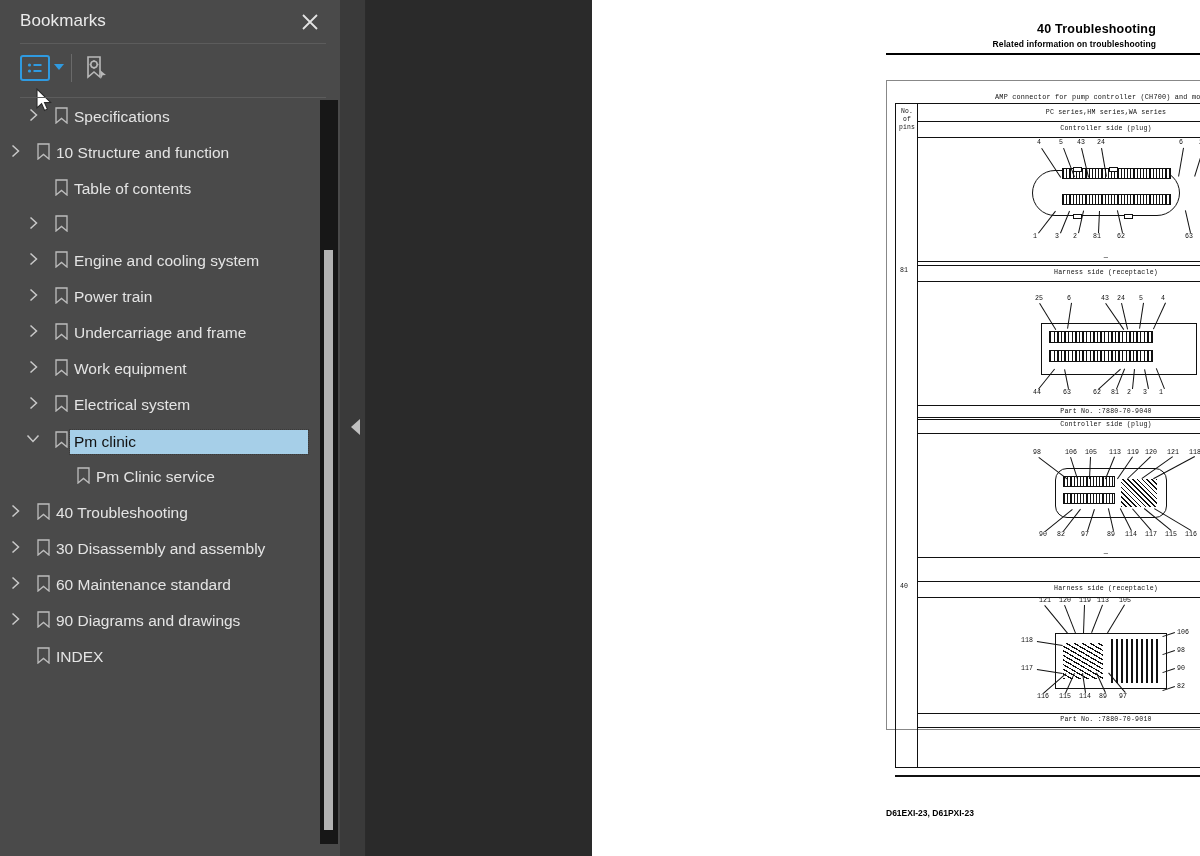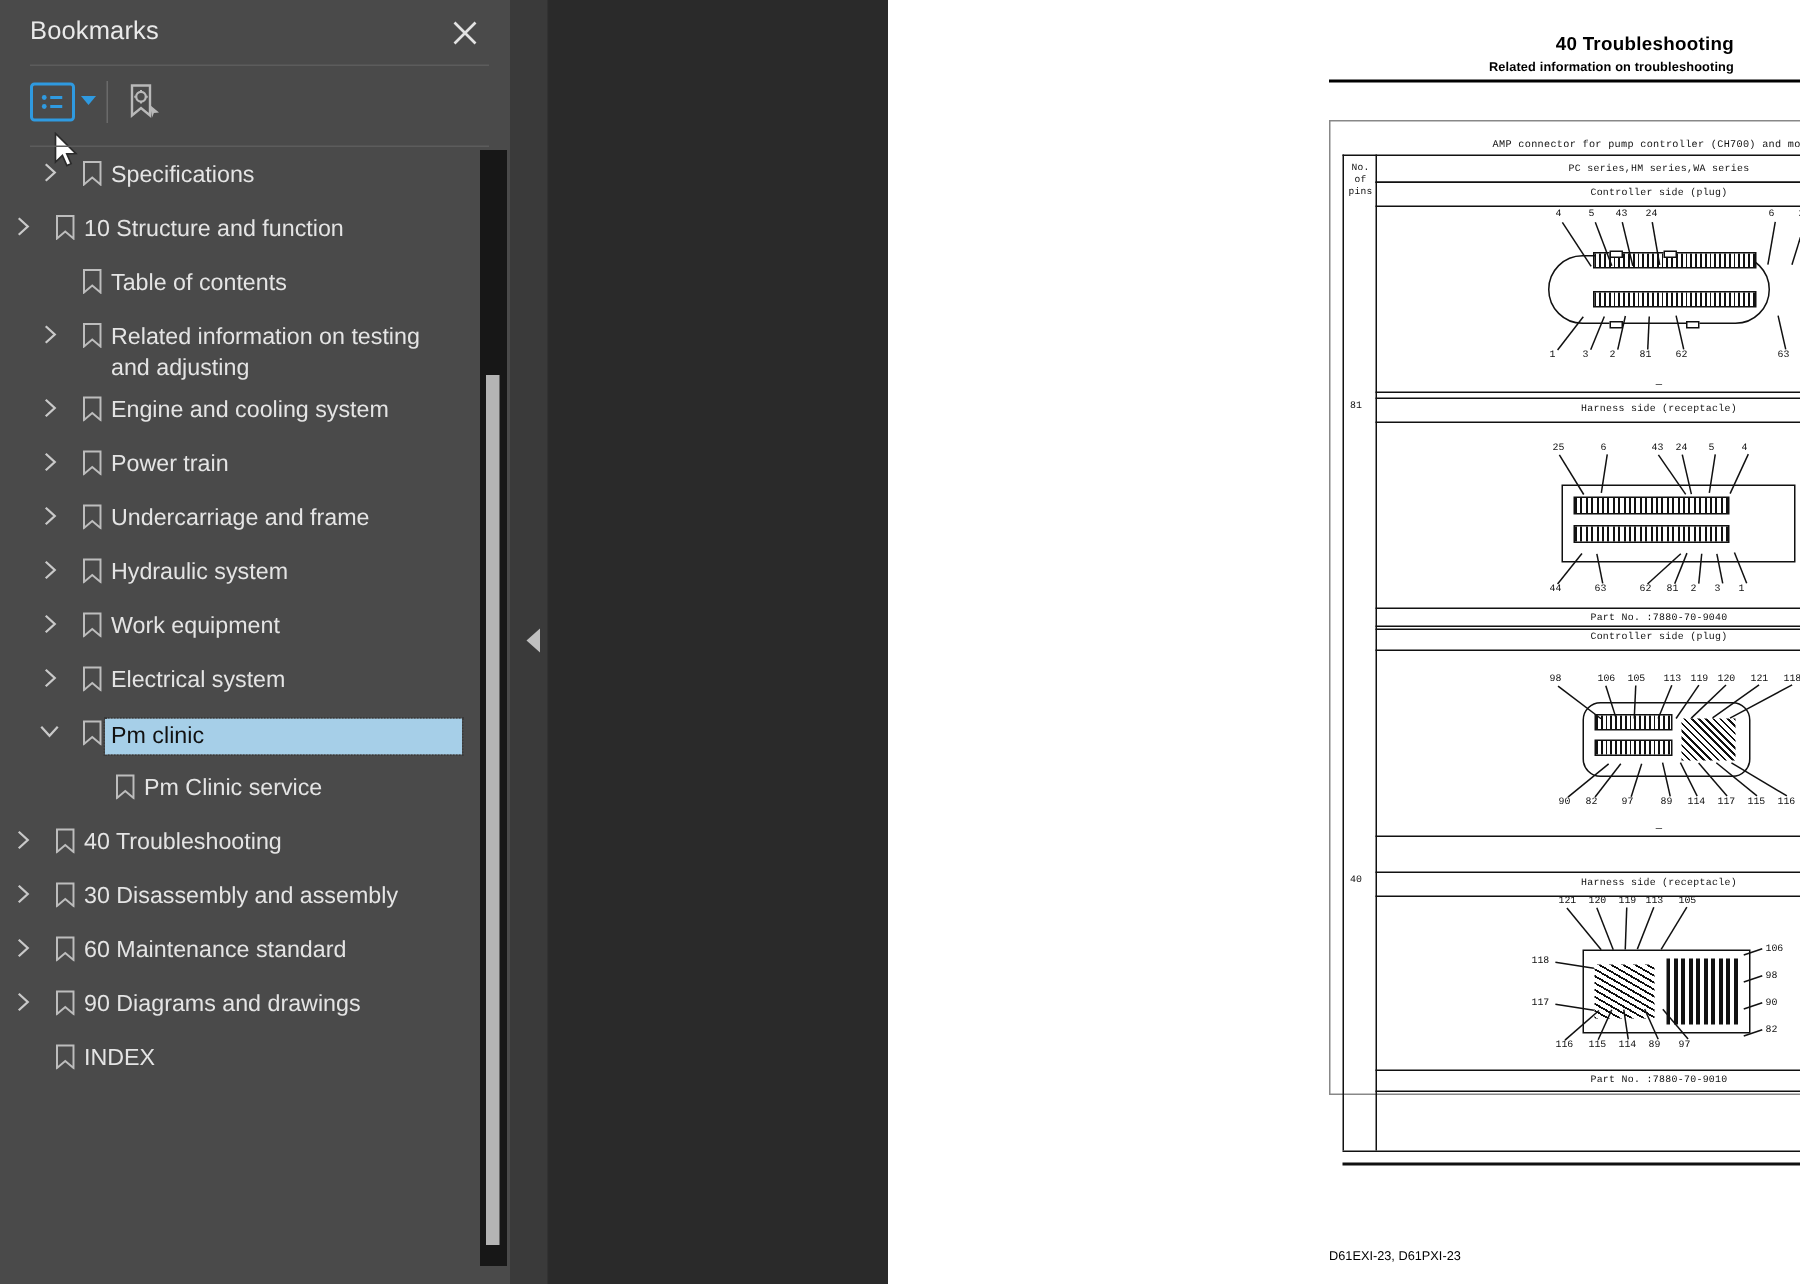--- a/index.html
+++ b/index.html
@@ -192,22 +192,22 @@
   }
   .conn-blk {
     position: absolute;
     background: #111;
   }
   .leader { position: absolute; background: #111; transform-origin: 0 0; height: .8px; }
   .tab { position: absolute; border: 1.2px solid #111; background: #fff; }
 
   
   #doc-footer-left {
-    position: absolute; left: 294px; top: 832px;
-    font-size: 8.5px; font-weight: normal; color: #000;
+    position: absolute; left: 294px; top: 808px;
+    font-size: 8.5px; font-weight: bold; color: #000;
   }
 </style>
 </head>
 <body>
 
 <div id="app">
 
   <div id="bookmarks-panel">
 
     <div id="panel-header">
@@ -287,21 +287,20 @@
           <span class="tw">
             <svg width="13" height="14" viewBox="0 0 13 14">
               <path d="M3.5 1.5 L9.5 7 L3.5 12.5" fill="none" stroke="#c9c9c9" stroke-width="1.5"></path>
             </svg>
           </span>
           <span class="bk">
             <svg width="13" height="17" viewBox="0 0 13 17">
               <path d="M1 1 h11 v15 l-5.5 -4.6 l-5.5 4.6 z" fill="none" stroke="#bdbdbd" stroke-width="1.3"></path>
             </svg>
           </span>
-          <span class="lbl">Related information on testing and adjusting</span>
         </div>
         <div class="tree-row depth2">
           <span class="tw">
             <svg width="13" height="14" viewBox="0 0 13 14">
               <path d="M3.5 1.5 L9.5 7 L3.5 12.5" fill="none" stroke="#c9c9c9" stroke-width="1.5"></path>
             </svg>
           </span>
           <span class="bk">
             <svg width="13" height="17" viewBox="0 0 13 17">
               <path d="M1 1 h11 v15 l-5.5 -4.6 l-5.5 4.6 z" fill="none" stroke="#bdbdbd" stroke-width="1.3"></path>
@@ -327,33 +326,20 @@
             <svg width="13" height="14" viewBox="0 0 13 14">
               <path d="M3.5 1.5 L9.5 7 L3.5 12.5" fill="none" stroke="#c9c9c9" stroke-width="1.5"></path>
             </svg>
           </span>
           <span class="bk">
             <svg width="13" height="17" viewBox="0 0 13 17">
               <path d="M1 1 h11 v15 l-5.5 -4.6 l-5.5 4.6 z" fill="none" stroke="#bdbdbd" stroke-width="1.3"></path>
             </svg>
           </span>
           <span class="lbl">Undercarriage and frame</span>
-        </div>
-        <div class="tree-row depth2">
-          <span class="tw">
-            <svg width="13" height="14" viewBox="0 0 13 14">
-              <path d="M3.5 1.5 L9.5 7 L3.5 12.5" fill="none" stroke="#c9c9c9" stroke-width="1.5"></path>
-            </svg>
-          </span>
-          <span class="bk">
-            <svg width="13" height="17" viewBox="0 0 13 17">
-              <path d="M1 1 h11 v15 l-5.5 -4.6 l-5.5 4.6 z" fill="none" stroke="#bdbdbd" stroke-width="1.3"></path>
-            </svg>
-          </span>
-          <span class="lbl">Hydraulic system</span>
         </div>
         <div class="tree-row depth2">
           <span class="tw">
             <svg width="13" height="14" viewBox="0 0 13 14">
               <path d="M3.5 1.5 L9.5 7 L3.5 12.5" fill="none" stroke="#c9c9c9" stroke-width="1.5"></path>
             </svg>
           </span>
           <span class="bk">
             <svg width="13" height="17" viewBox="0 0 13 17">
               <path d="M1 1 h11 v15 l-5.5 -4.6 l-5.5 4.6 z" fill="none" stroke="#bdbdbd" stroke-width="1.3"></path>

